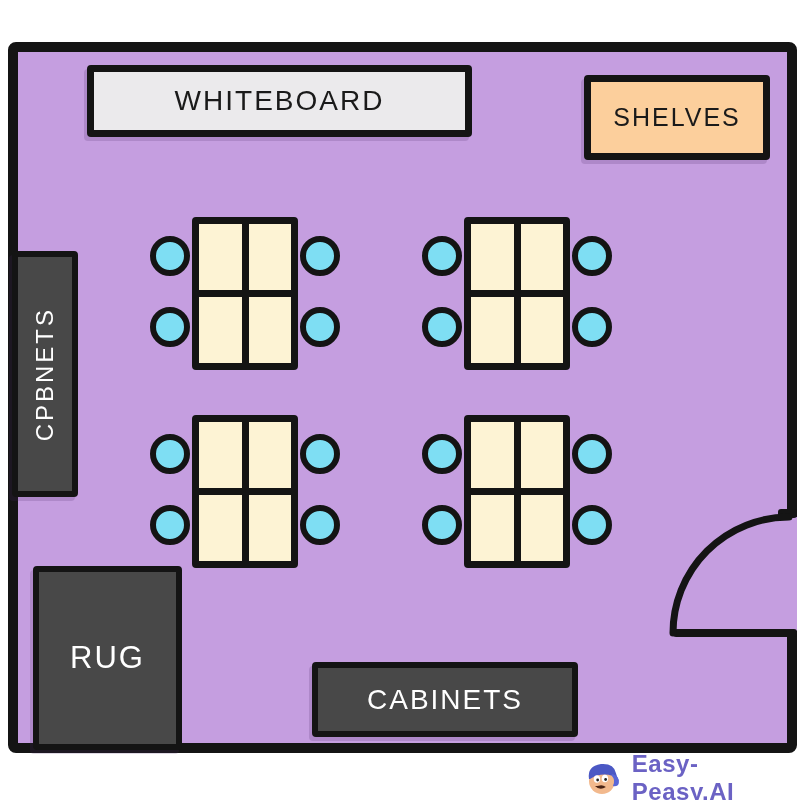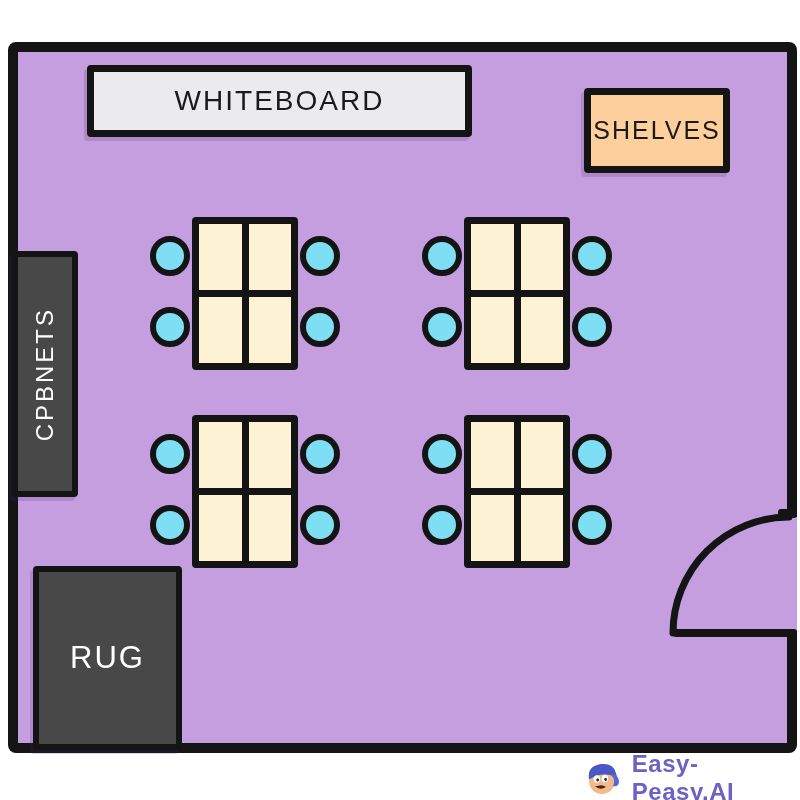--- a/index.html
+++ b/index.html
@@ -30,21 +30,21 @@
     position:absolute;box-sizing:border-box;
     display:flex;align-items:center;justify-content:center;
     border:6px solid var(--wall);border-radius:4px;
     box-shadow:-3px 4px 0 rgba(70,40,100,0.18);
   }
   .fbox .lbl{white-space:nowrap;letter-spacing:2px;}
 
   .whiteboard{left:87px;top:65px;width:385px;height:72px;background:var(--whiteboard);border-width:7px;justify-content:center;}
   .whiteboard .lbl{font-size:28px;color:var(--label-dark);}
 
-  .shelves{left:584px;top:88px;width:146px;height:85px;background:var(--shelves);border-width:7px;justify-content:center;}
+  .shelves{left:584px;top:75px;width:186px;height:85px;background:var(--shelves);border-width:7px;justify-content:center;}
   .shelves .lbl{font-size:25px;color:var(--label-dark);}
 
   .cabinet-left{left:12px;top:251px;width:66px;height:246px;background:var(--gray);}
   .cabinet-left .lbl{
     font-size:24px;color:var(--label-light);
     writing-mode:vertical-rl;transform:rotate(180deg);letter-spacing:3px;
   }
 
   .rug{left:33px;top:566px;width:149px;height:184px;background:var(--gray);}
   .rug .lbl{font-size:31px;color:var(--label-light);}
@@ -100,20 +100,23 @@
   </div>
 
   <div class="fbox cabinet-left">
     <span class="lbl">CPBNETS</span>
   </div>
 
   <div class="fbox rug">
     <span class="lbl">RUG</span>
   </div>
 
+  <div class="fbox cabinets">
+    <span class="lbl">CABINETS</span>
+  </div>
 
   <div class="table-group tg-tl">
     <div class="chair lt"></div>
     <div class="chair lb"></div>
     <div class="desk-grid">
       <div class="desk"></div>
       <div class="desk"></div>
       <div class="desk"></div>
       <div class="desk"></div>
     </div>

